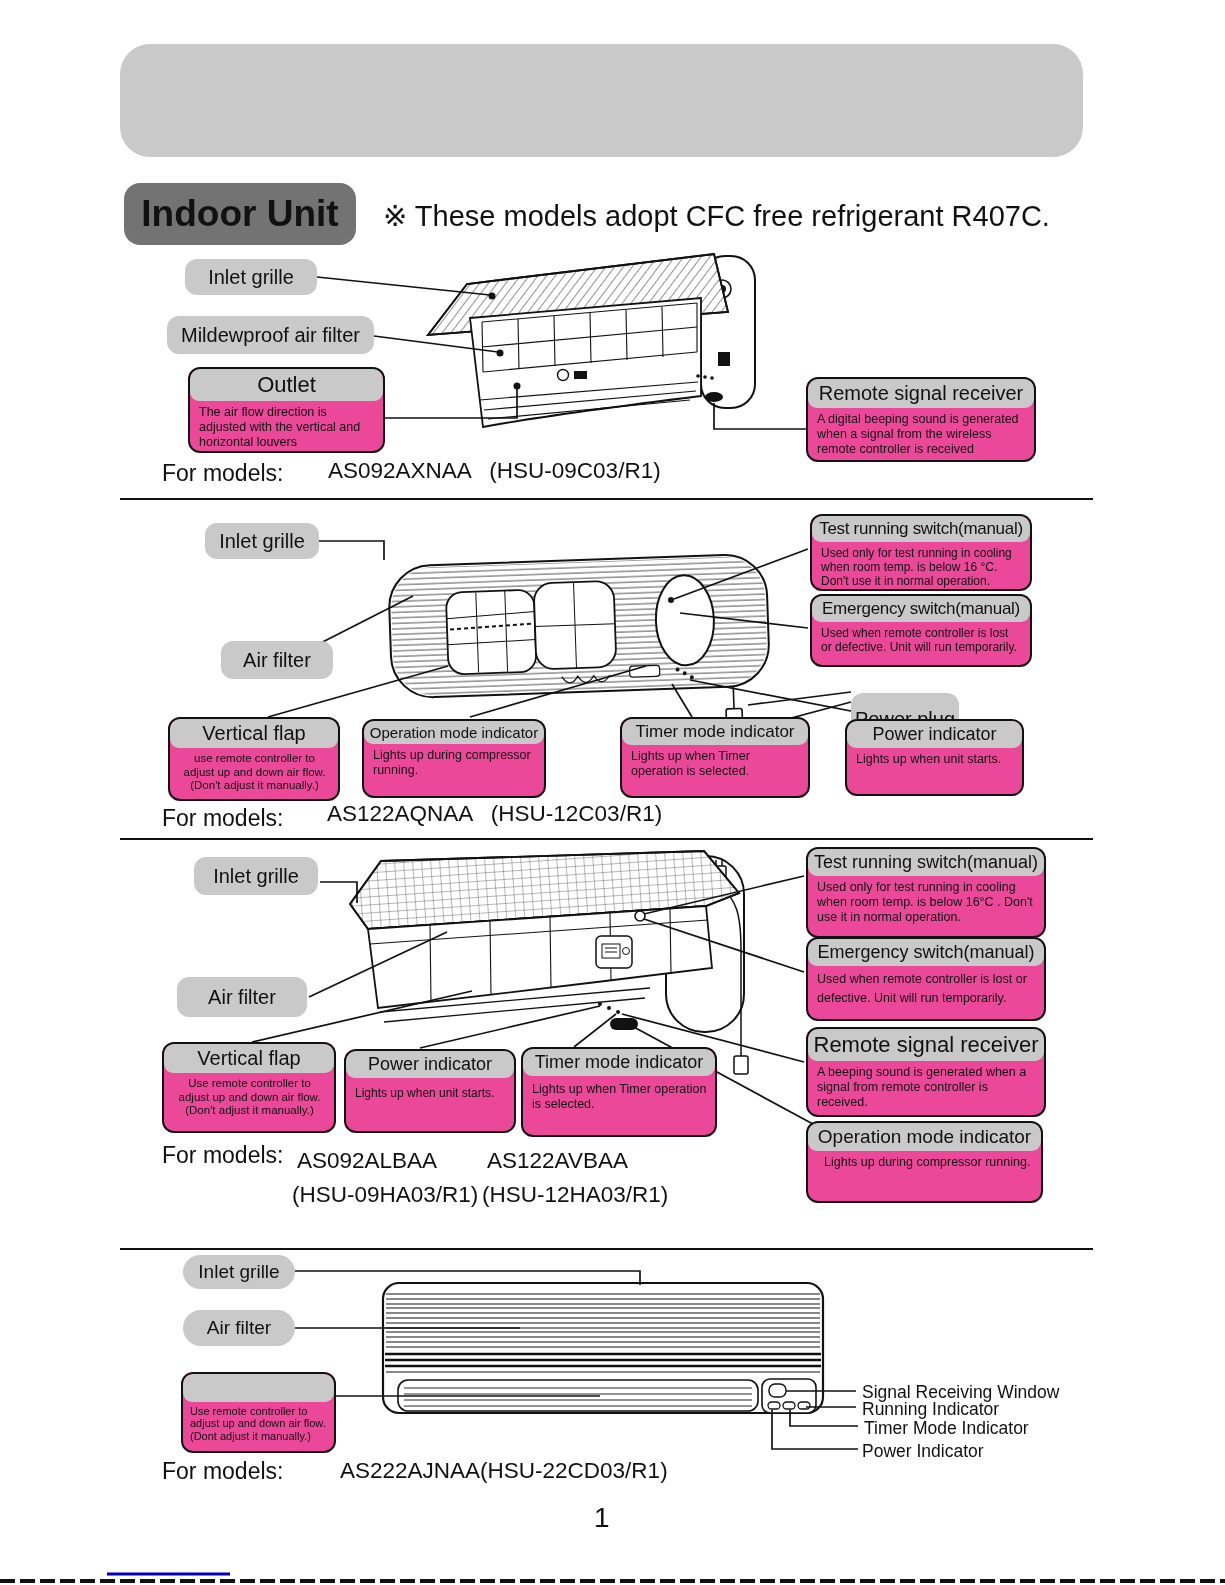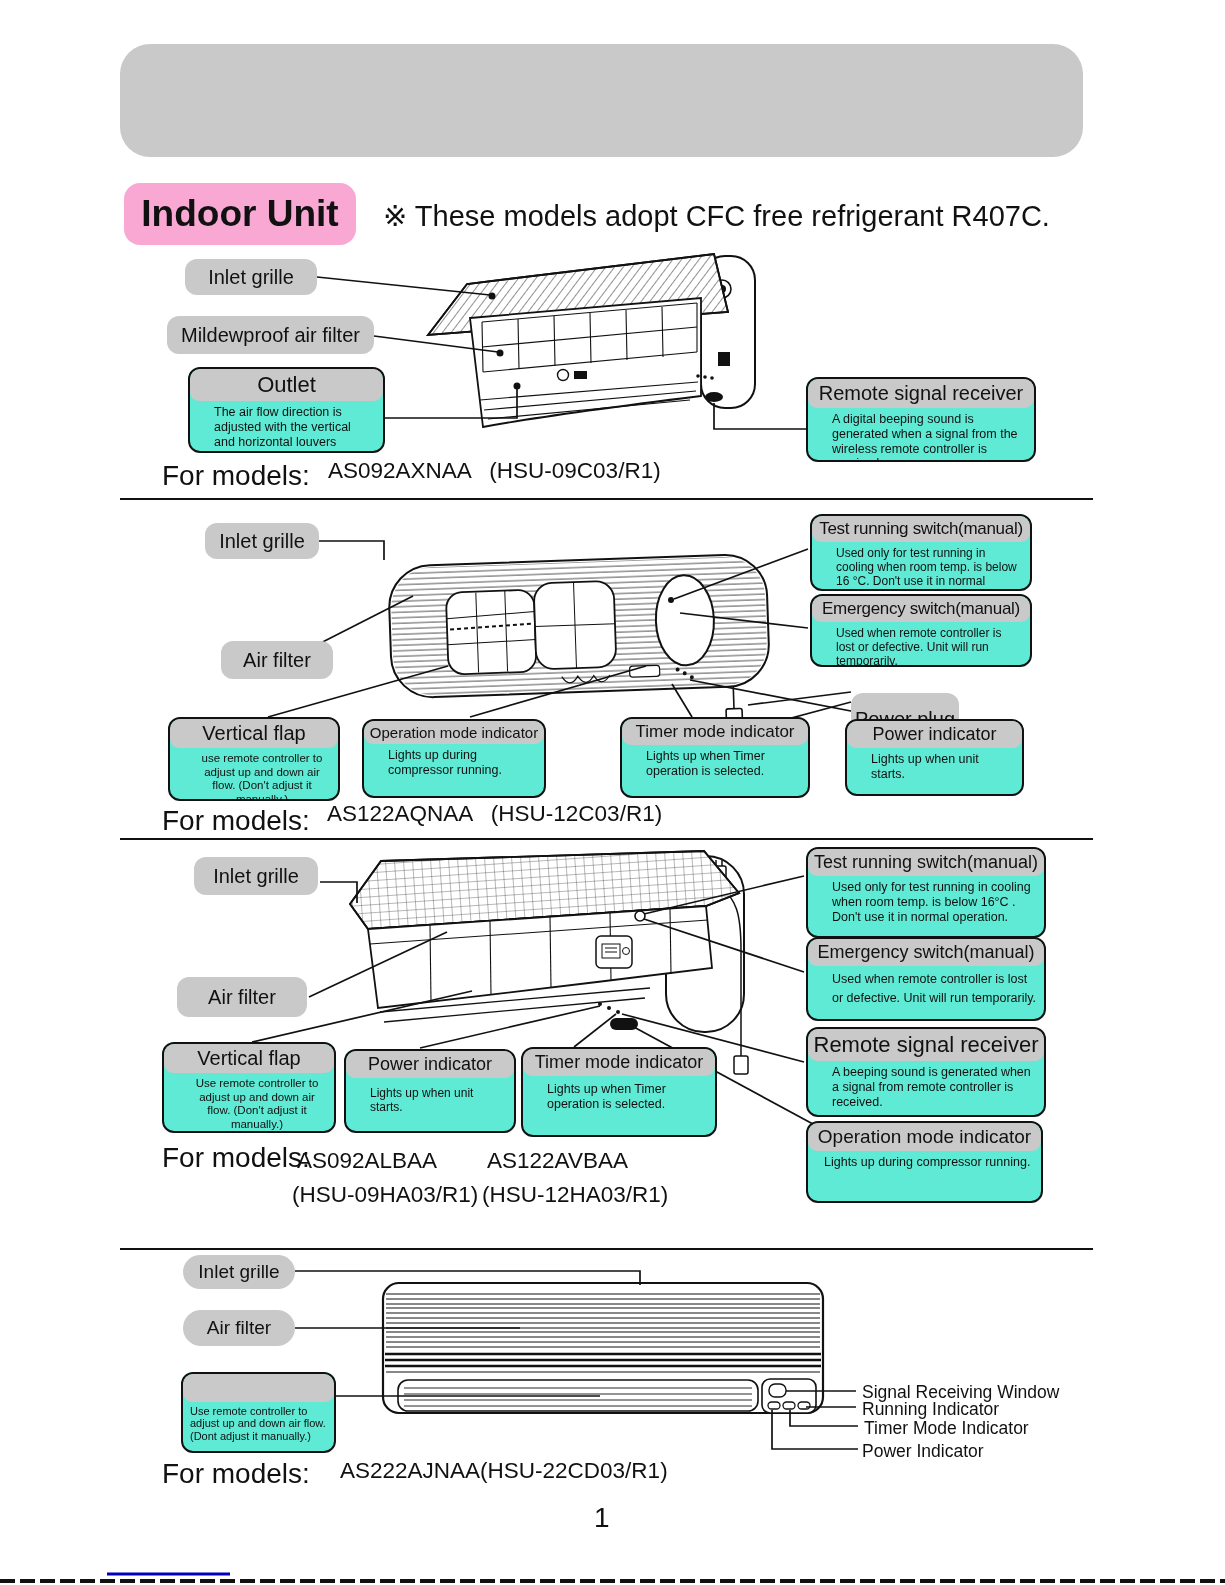--- a/index.html
+++ b/index.html
@@ -3,33 +3,33 @@
 <meta charset="utf-8">
 <style>
   html,body{margin:0;padding:0;background:#fff;}
   #page{position:relative;width:1225px;height:1585px;background:#ffffff;overflow:hidden;
         font-family:"Liberation Sans","DejaVu Sans",sans-serif;color:#111;}
   #art{position:absolute;left:0;top:0;z-index:0;}
   .abs{position:absolute;z-index:2;}
   .banner{background:#c9c9c9;border-radius:30px;}
   .page-title{font-weight:bold;font-size:69px;letter-spacing:-2px;white-space:nowrap;}
   .page-title .sq{display:inline-block;transform:scaleX(.86);transform-origin:left center;}
-  .h-pill{background:#f9a8d4;border-radius:16px;display:flex;align-items:center;justify-content:center;
+  .h-pill{background:#737373;border-radius:16px;display:flex;align-items:center;justify-content:center;
           font-weight:bold;font-size:37px;}
   .note{font-size:29px;white-space:pre;}
   .pill{position:absolute;z-index:2;background:#c9c9c9;border-radius:12px;display:flex;align-items:center;
         justify-content:center;font-size:20px;white-space:nowrap;}
   .pill.oval{border-radius:18px;}
-  .tbox{position:absolute;z-index:2;background:#5eead4;border:2.5px solid #111;border-radius:12px;
+  .tbox{position:absolute;z-index:2;background:#ec4899;border:2.5px solid #111;border-radius:12px;
         overflow:hidden;display:flex;flex-direction:column;}
   .tbox-head{background:#c9c9c9;border-radius:9px;text-align:center;padding:3px 2px;white-space:nowrap;
              font-size:19px;flex:0 0 auto;}
-  .tbox-body{font-size:12.5px;line-height:1.18;padding:4px 8px 2px 24px;}
+  .tbox-body{font-size:12.5px;line-height:1.18;padding:4px 8px 2px 9px;}
   .center{text-align:center;}
-  .models-label{font-size:28px;}
+  .models-label{font-size:23px;}
   .models-text{font-size:22.5px;white-space:pre;}
   .s4label{font-size:17.5px;white-space:nowrap;}
   .pagenum{font-size:28px;}
 </style>
 </head>
 <body>
 
 <div id="page">
 
   <svg id="art" width="1225" height="1585" viewBox="0 0 1225 1585">

